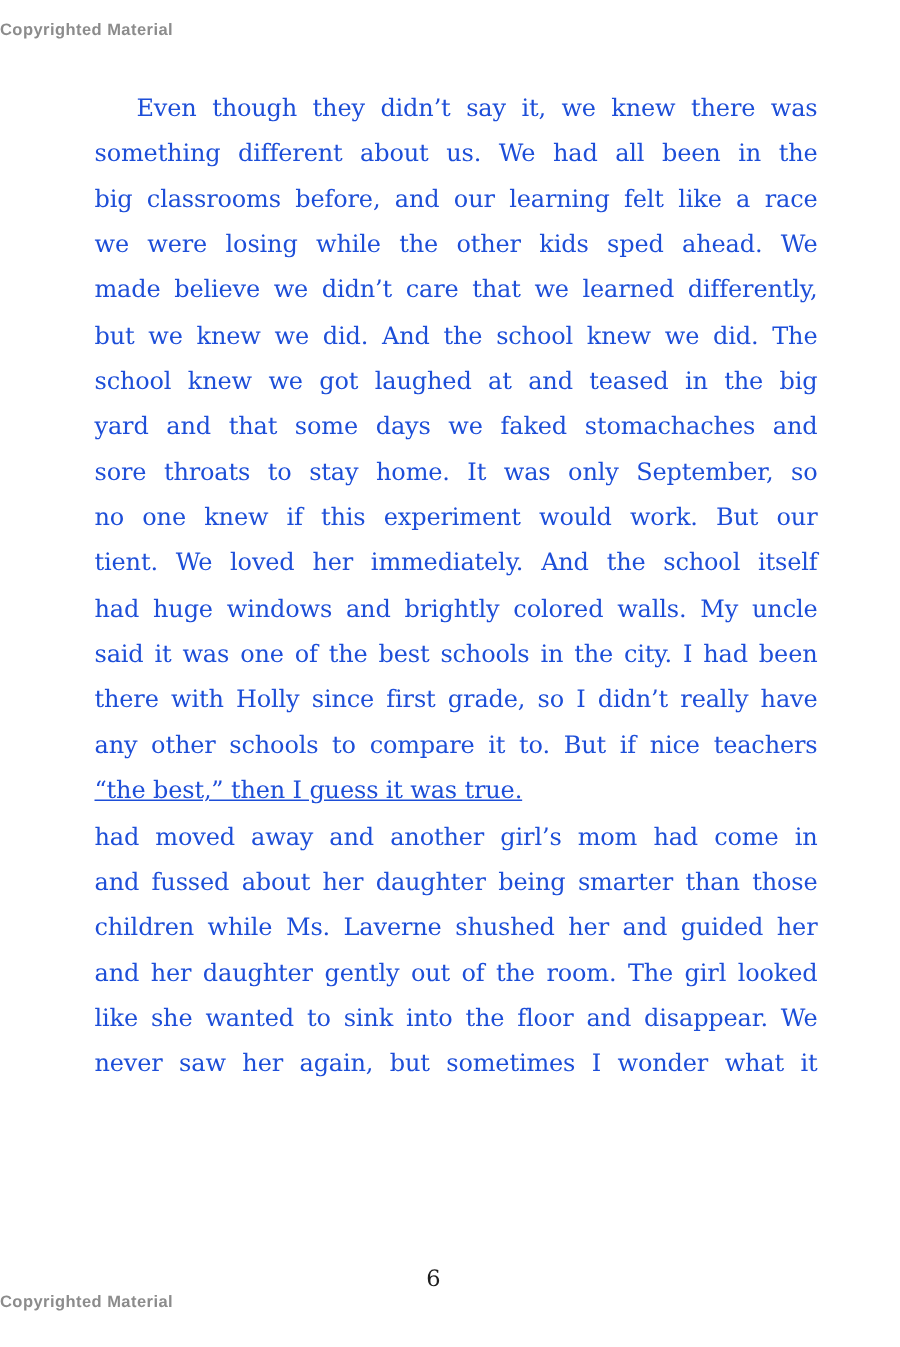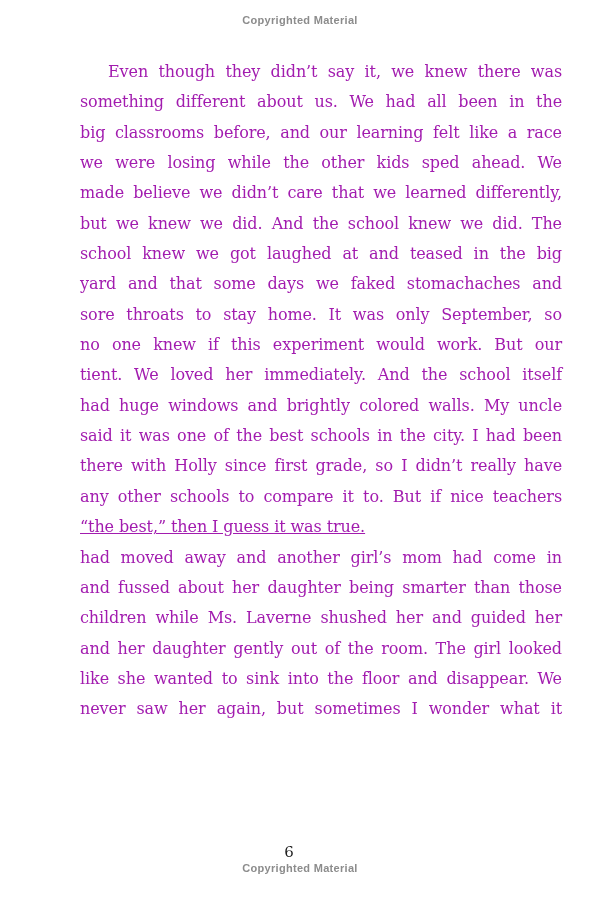--- a/index.html
+++ b/index.html
@@ -12,40 +12,38 @@
     width: 600px;
     height: 898px;
     background: #ffffff;
     overflow: hidden;
     font-family: "DejaVu Serif", serif;
   }
   .copyright {
     position: absolute;
     left: 0;
     width: 100%;
-    text-align: center;
     font-family: "Liberation Sans", sans-serif;
     font-weight: 700;
     font-size: 11px;
     letter-spacing: 0.3px;
     color: #8c8c8c;
   }
   .copyright.top { top: 14px; }
   .copyright.bottom { top: 862px; }
   .text-block {
     position: absolute;
     left: 63px;
     top: 57px;
     width: 482px;
     font-family: "DejaVu Serif", serif;
     font-size: 16px;
     line-height: 30.35px;
-    color: #a21caf;
+    color: #1d4ed8;
     letter-spacing: -0.1px;
-    margin-left: 17px;
   }
   .line {
     white-space: normal;
     text-align: justify;
     text-align-last: justify;
   }
   .line.plain {
     text-align: left;
     text-align-last: left;
     text-decoration: underline;

